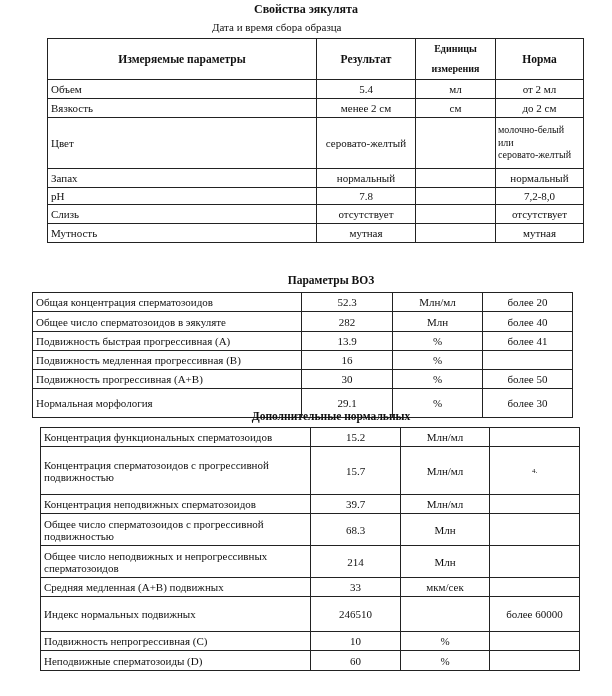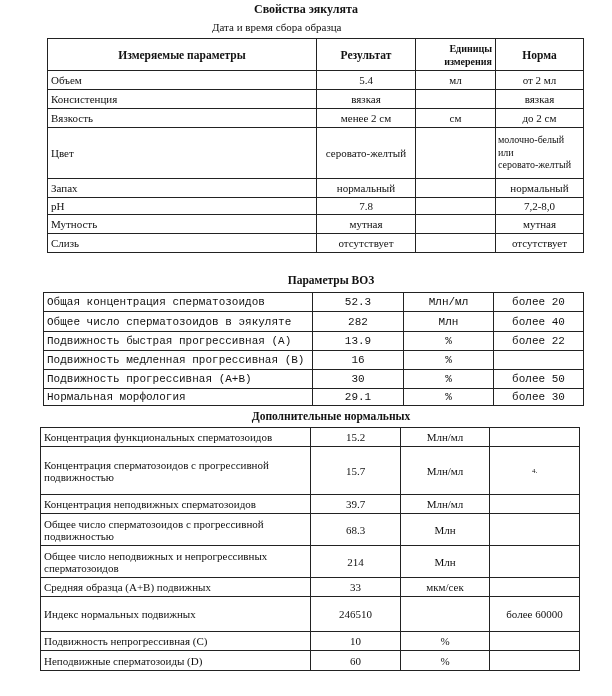--- a/index.html
+++ b/index.html
@@ -21,27 +21,27 @@
   }
   table {
     position: absolute; border-collapse: collapse; table-layout: fixed;
     font-size: 11px;
   }
   td, th {
     border: 1px solid #222; padding: 0 3px; overflow: hidden;
     line-height: 12px; vertical-align: middle;
   }
   th { font-weight: bold; text-align: center; font-size: 11.5px; }
-  th.small { font-size: 10px; line-height: 13px; text-align: right; }
+  th.small { font-size: 10px; line-height: 20px; }
   td.c { text-align: center; }
   td.l { text-align: left; }
   td.norm-multi { text-align: left; padding-left: 2px; font-size: 10px; line-height: 12.5px; }
   .artifact { font-size: 7px; }
   #t1 { left: 47px; top: 38px; width: 536px; }
-  #t2 { left: 43px; top: 292px; width: 540px; font-family: Liberation Mono, monospace; }
+  #t2 { left: 32px; top: 292px; width: 540px; }
   #t3 { left: 40px; top: 427px; width: 539px; }
 </style>
 </head>
 <body>
 
 <div class="title">Свойства эякулята</div>
 <div class="subtitle">Дата и время сбора образца</div>
 
 <table id="t1">
   <colgroup>
@@ -57,26 +57,20 @@
     <th class="small">Единицы измерения</th>
     <th>Норма</th>
   </tr>
   <tr style="height:19px">
     <td class="l">Объем</td>
     <td class="c">5.4</td>
     <td class="c">мл</td>
     <td class="c">от 2 мл</td>
   </tr>
   <tr style="height:19px">
-    <td class="l">Консистенция</td>
-    <td class="c">вязкая</td>
-    <td class="c"></td>
-    <td class="c">вязкая</td>
-  </tr>
-  <tr style="height:19px">
     <td class="l">Вязкость</td>
     <td class="c">менее 2 см</td>
     <td class="c">см</td>
     <td class="c">до 2 см</td>
   </tr>
   <tr style="height:51px">
     <td class="l">Цвет</td>
     <td class="c">серовато-желтый</td>
     <td class="c"></td>
     <td class="norm-multi">
@@ -91,30 +85,30 @@
     <td class="c"></td>
     <td class="c">нормальный</td>
   </tr>
   <tr style="height:17px">
     <td class="l">pH</td>
     <td class="c">7.8</td>
     <td class="c"></td>
     <td class="c">7,2-8,0</td>
   </tr>
   <tr style="height:19px">
+    <td class="l">Слизь</td>
+    <td class="c">отсутствует</td>
+    <td class="c"></td>
+    <td class="c">отсутствует</td>
+  </tr>
+  <tr style="height:19px">
     <td class="l">Мутность</td>
     <td class="c">мутная</td>
     <td class="c"></td>
     <td class="c">мутная</td>
-  </tr>
-  <tr style="height:19px">
-    <td class="l">Слизь</td>
-    <td class="c">отсутствует</td>
-    <td class="c"></td>
-    <td class="c">отсутствует</td>
   </tr>
 </tbody>
   </table>
 
 <div class="section-title" style="top:274px">Параметры ВОЗ</div>
 
 <table id="t2">
   <colgroup>
       <col style="width:269px">
       <col style="width:91px">
@@ -131,35 +125,35 @@
   <tr style="height:20px">
     <td class="l">Общее число сперматозоидов в эякуляте</td>
     <td class="c">282</td>
     <td class="c">Млн</td>
     <td class="c">более 40</td>
   </tr>
   <tr style="height:19px">
     <td class="l">Подвижность быстрая прогрессивная (A)</td>
     <td class="c">13.9</td>
     <td class="c">%</td>
-    <td class="c">более 22</td>
+    <td class="c">более 41</td>
   </tr>
   <tr style="height:19px">
     <td class="l">Подвижность медленная прогрессивная (B)</td>
     <td class="c">16</td>
     <td class="c">%</td>
     <td class="c"></td>
   </tr>
   <tr style="height:19px">
     <td class="l">Подвижность прогрессивная (A+B)</td>
     <td class="c">30</td>
     <td class="c">%</td>
     <td class="c">более 50</td>
   </tr>
-  <tr style="height:17px">
+  <tr style="height:29px">
     <td class="l">Нормальная морфология</td>
     <td class="c">29.1</td>
     <td class="c">%</td>
     <td class="c">более 30</td>
   </tr>
 </tbody>
   </table>
 
 <div class="section-title" style="top:410px">Дополнительные нормальных</div>
 
@@ -195,21 +189,21 @@
     <td class="c">Млн</td>
     <td class="c"></td>
   </tr>
   <tr style="height:32px">
     <td class="l">Общее число неподвижных и непрогрессивных сперматозоидов</td>
     <td class="c">214</td>
     <td class="c">Млн</td>
     <td class="c"></td>
   </tr>
   <tr style="height:19px">
-    <td class="l">Средняя образца (A+B) подвижных</td>
+    <td class="l">Средняя медленная (A+B) подвижных</td>
     <td class="c">33</td>
     <td class="c">мкм/сек</td>
     <td class="c"></td>
   </tr>
   <tr style="height:35px">
     <td class="l">Индекс нормальных подвижных</td>
     <td class="c">246510</td>
     <td class="c"></td>
     <td class="c">более 60000</td>
   </tr>

